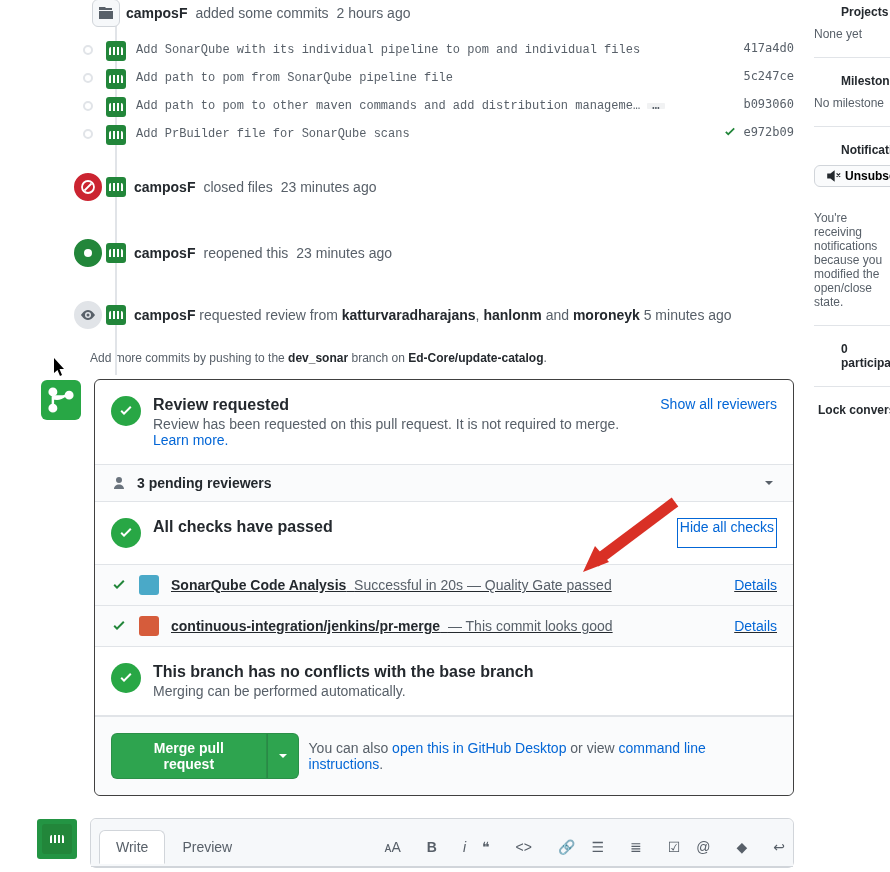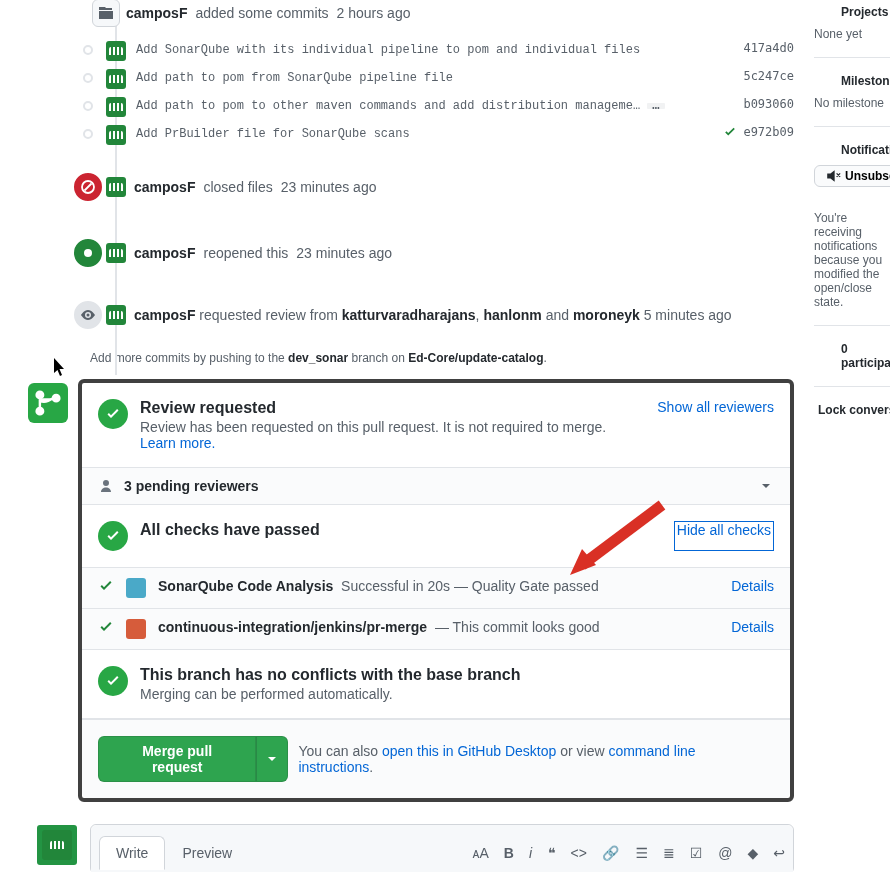--- a/index.html
+++ b/index.html
@@ -35,55 +35,55 @@
   .sha { font-family: SFMono-Regular, Consolas, monospace; font-size:12px; color:#586069;}
   .sha-wrap { display:flex; align-items:center; gap:6px;}
   .actor { font-weight:600; color:#24292e;}
   .muted { color:#586069;}
   .event-txt { color:#586069;}
   .user-strong { font-weight:600; color:#24292e;}
   
   .push-msg { margin: 20px 0 14px 60px; color:#586069; font-size:12px;}
   .push-msg b { color:#24292e;}
   
-  .merge-box { margin-left:48px; border:4px solid #404040; border-radius:6px; position:relative;}
+  .merge-box { margin-left:64px; border:1px solid #404040; border-radius:6px; position:relative;}
   .merge-badge { position:absolute; left:-54px; top:0; width:40px; height:40px; background:#28a745; border-radius:6px; display:flex; align-items:center; justify-content:center;}
   .mb-section { padding:16px; border-bottom:1px solid #e1e4e8; display:flex; gap:12px;}
   .mb-section:last-child { border-bottom:none;}
   .status-circle { width:30px; height:30px; border-radius:50%; background:#28a745; flex-shrink:0; display:flex; align-items:center; justify-content:center;}
   .sec-body { flex:1;}
   .sec-title { font-size:16px; font-weight:600; margin:0;}
   .sec-desc { color:#586069; margin-top:2px;}
   .link { color:#0366d6; cursor:pointer;}
   .right-link { margin-left:auto; color:#0366d6; font-weight:400;}
   .right-link.box { border:1px solid #0366d6; padding:0 2px;}
   
   .reviewers-bar { padding:10px 16px; background:#fafbfc; border-bottom:1px solid #e1e4e8; display:flex; align-items:center; gap:10px;}
   .reviewers-bar .pcount { font-weight:600; color:#24292e;}
   .chev { margin-left:auto;}
   
-  .check-row { padding:10px 16px; border-bottom:1px solid #e1e4e8; background:#fafbfc; display:flex; align-items:flex-start; gap:12px;}
+  .check-row { padding:10px 16px; border-bottom:1px solid #e1e4e8; background:#fafbfc; display:flex; align-items:center; gap:12px;text-decoration:underline;}
   .check-icon { width:20px; height:20px; border-radius:3px; flex-shrink:0;}
   .check-name { font-weight:600;}
   .check-desc { color:#586069;}
   .details-link { margin-left:auto; color:#0366d6;}
   .green-check { color:#22863a; flex-shrink:0;}
   
   .merge-action { padding:16px; display:flex; align-items:center; gap:10px; background:#fafbfc; border-top:1px solid #e1e4e8; border-radius: 0 0 6px 6px; justify-content: center;}
   .btn-merge { background:#2ea44f; border:1px solid rgba(27,31,35,.15); color:#fff; font-weight:600; border-radius:6px 0 0 6px; padding:6px 16px; font-size:14px;}
   .btn-merge-dd { background:#2ea44f; border:1px solid rgba(27,31,35,.15); border-left:1px solid rgba(27,31,35,.2); color:#fff; border-radius:0 6px 6px 0; padding:6px 10px;}
   .btn-group { display:flex;}
   
   .comment-box { margin-left:60px; margin-top:22px; border:1px solid #d1d5da; border-radius:6px; position:relative;}
   .comment-avatar { position:absolute; left:-54px; top:0; width:40px; height:40px; background:#239443; border-radius:3px; display:flex; align-items:center; justify-content:center;}
   .comment-tabs { display:flex; align-items:center; background:#f6f8fa; border-bottom:1px solid #d1d5da; border-radius:6px 6px 0 0; padding:8px 8px 0 8px; height:48px;}
   .ctab { padding:8px 16px; border:1px solid transparent; border-radius:6px 6px 0 0; color:#586069; font-size:14px;}
   .ctab.active { background:#fff; border-color:#d1d5da; border-bottom-color:#fff;}
   .toolbar { margin-left:auto; display:flex; gap:16px; color:#586069;}
-  .toolbar-group { display:flex; gap:15px;}
+  .toolbar-group { display:flex; gap:26px;}
   
   .arrow { position:absolute; pointer-events:none;}
   .arrow-shaft { stroke:#d93025; stroke-width:11; fill:none;}
   .arrow-head { fill:#d93025;}
   
   .head-item { display:flex; align-items:center; gap:8px; margin-bottom:16px; margin-left:20px; position:relative;}
   .head-badge { width:28px; height:28px; border:1px solid #d1d5da; border-radius:6px; background:#f6f8fa; display:flex; align-items:center; justify-content:center; flex-shrink:0; position:absolute; left:-34px;}
   
   svg { display:block;}
   .cursor { position:absolute; left:54px; top:358px; z-index:10;}

